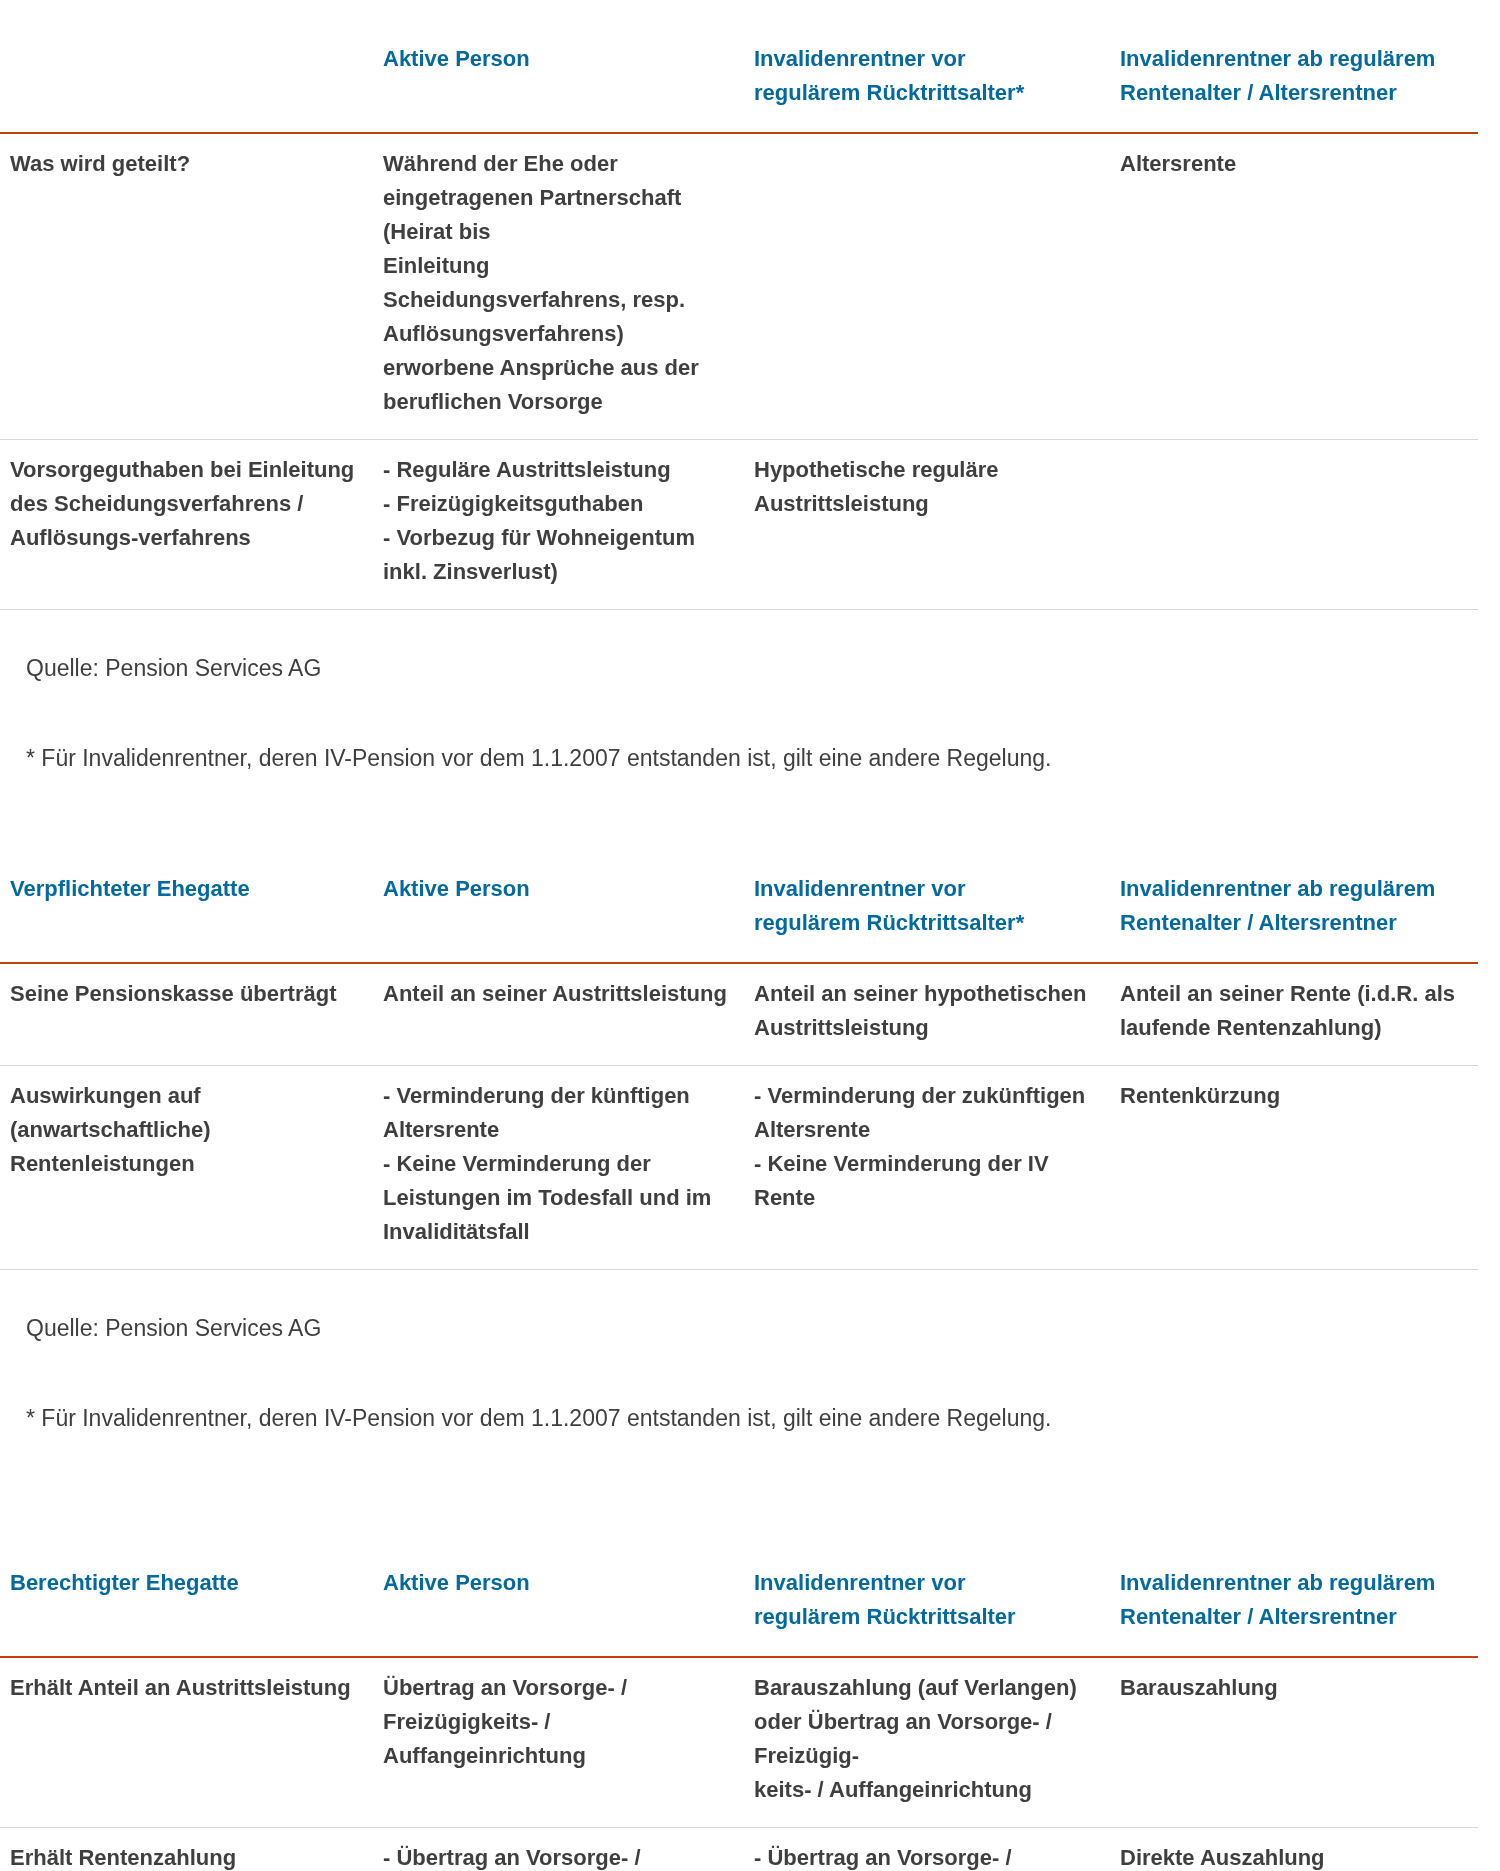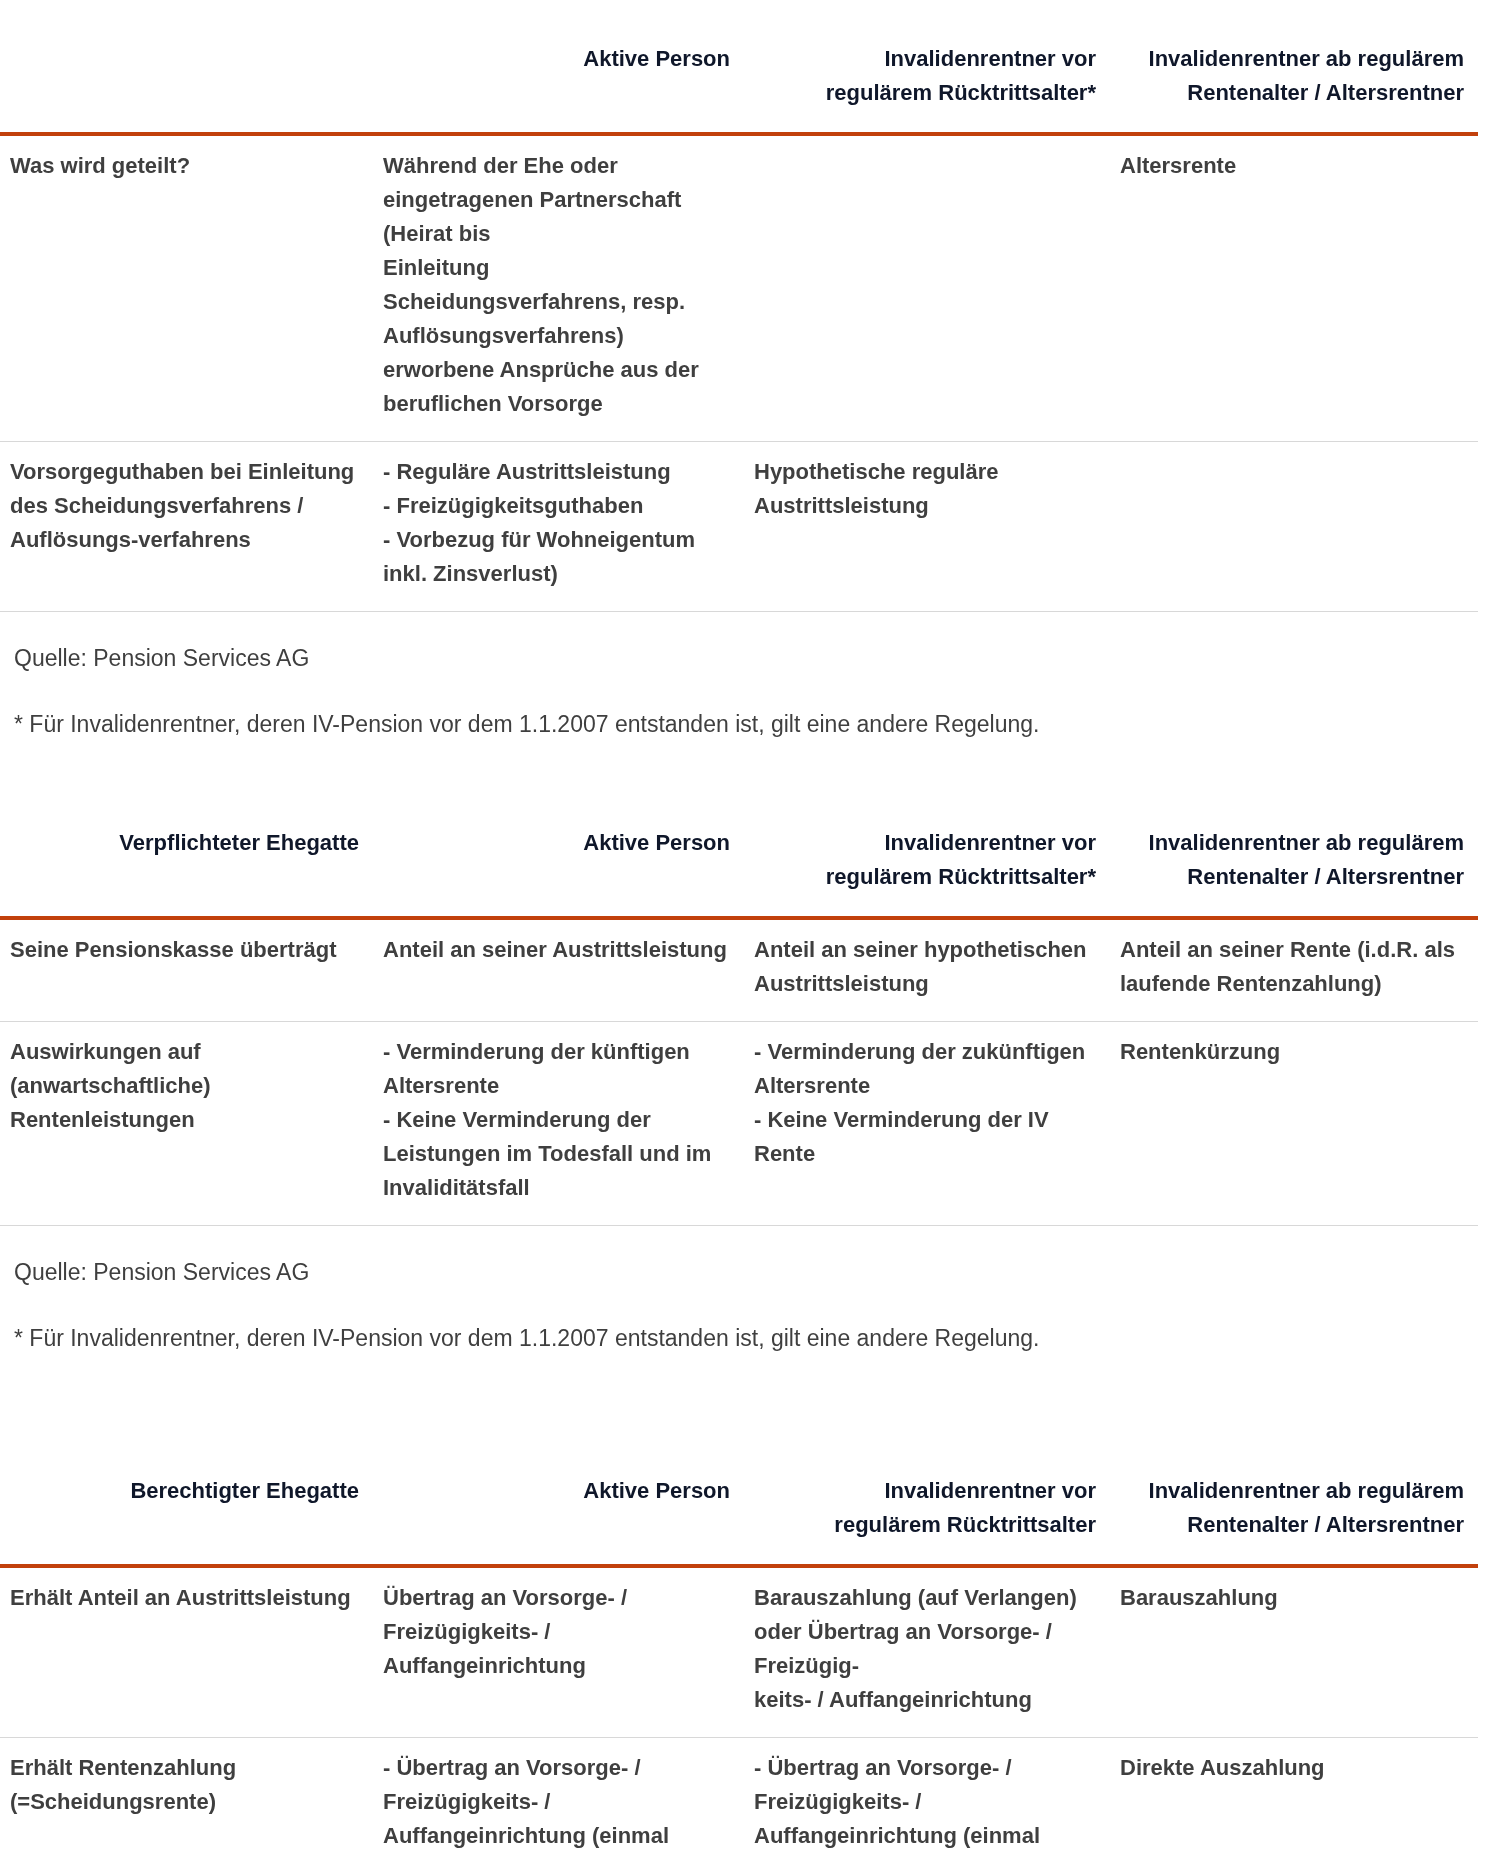--- a/index.html
+++ b/index.html
@@ -44,29 +44,29 @@
     margin: 0;
     font-size: 22px;
     line-height: 34px;
   }
   table.data-table col.c1 { width: 373px; }
   table.data-table col.c2 { width: 371px; }
   table.data-table col.c3 { width: 366px; }
   table.data-table col.c4 { width: 368px; }
 
   table.data-table th {
-    text-align: right;
+    text-align: left;
     vertical-align: top;
     font-weight: bold;
-    color: #0f172a;
+    color: #0369a1;
     font-size: 22px;
     line-height: 34px;
     padding: 16px 14px 22px 10px;
     border: none;
-    border-bottom: 4px solid #c2410c;
+    border-bottom: 2px solid #c2410c;
   }
   table.data-table td {
     text-align: left;
     vertical-align: top;
     font-weight: bold;
     color: #3f3f3f;
     font-size: 22px;
     line-height: 34px;
     padding: 13px 14px 20px 10px;
     border: none;
@@ -79,21 +79,21 @@
   
   table.data-table th.blank { font-weight: bold; }
 
   .cell-lines span { display: block; }
 
   
   .note {
     font-size: 23px;
     line-height: 32px;
     color: #3f3f3f;
-    margin: 4px;
+    margin: 16px;
     padding: 0 0 0 10px;
   }
 </style>
 </head>
 <body>
 
 <div class="page">
 
 
   <div class="spacer-md"></div>

